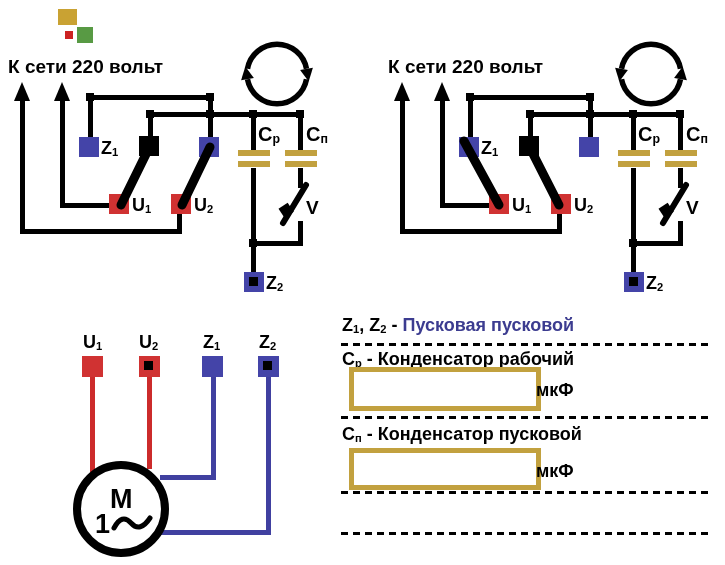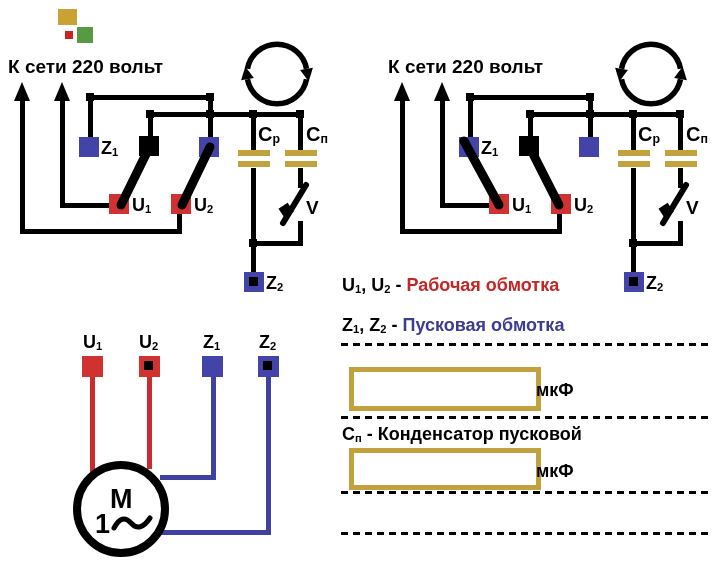--- a/index.html
+++ b/index.html
@@ -158,25 +158,25 @@
   <div class="rwire" style="left:147px;top:377px;width:5px;height:92px"></div>
   <div class="bwire" style="left:211px;top:377px;width:5px;height:103px"></div>
   <div class="bwire" style="left:160px;top:475px;width:56px;height:5px"></div>
   <div class="bwire" style="left:266px;top:377px;width:5px;height:158px"></div>
   <div class="bwire" style="left:158px;top:530px;width:113px;height:5px"></div>
 
   <div id="motor-circle"></div>
   <div class="lbl" style="left:110px;top:486px;font-size:27px">М</div>
   <div class="lbl" style="left:95px;top:511px;font-size:27px">1</div>
 
-  <div class="lbl" style="left:342px;top:276px"><span>U</span><span class="sub">1</span><span>, U</span><span class="sub">2</span><span> - </span><span class="red-t">Рабочая обмотка</span></div>
-  <div class="lbl" style="left:342px;top:316px"><span>Z</span><span class="sub">1</span><span>, Z</span><span class="sub">2</span><span> - </span><span class="blue-t">Пусковая обмотка</span></div>
+  <div class="lbl" style="left:342px;top:316px"><span>Z</span><span class="sub">1</span><span>, Z</span><span class="sub">2</span><span> - </span><span class="blue-t">Пусковая пусковой</span></div>
 
   <div class="dash" style="left:341px;top:343px"></div>
 
+  <div class="lbl" style="left:342px;top:350px"><span>С</span><span class="sub">р</span><span> - Конденсатор рабочий</span></div>
   <input class="goldbox" style="left: 349px; top: 367px;" value="">
   <div class="lbl" style="left:536px;top:381px">мкФ</div>
 
   <div class="dash" style="left:341px;top:416px"></div>
 
   <div class="lbl" style="left:342px;top:425px"><span>С</span><span class="sub">п</span><span> - Конденсатор пусковой</span></div>
   <input class="goldbox" style="left: 349px; top: 448px; height: 32px;" value="">
   <div class="lbl" style="left:536px;top:462px">мкФ</div>
 
   <div class="dash" style="left:341px;top:491px"></div>

